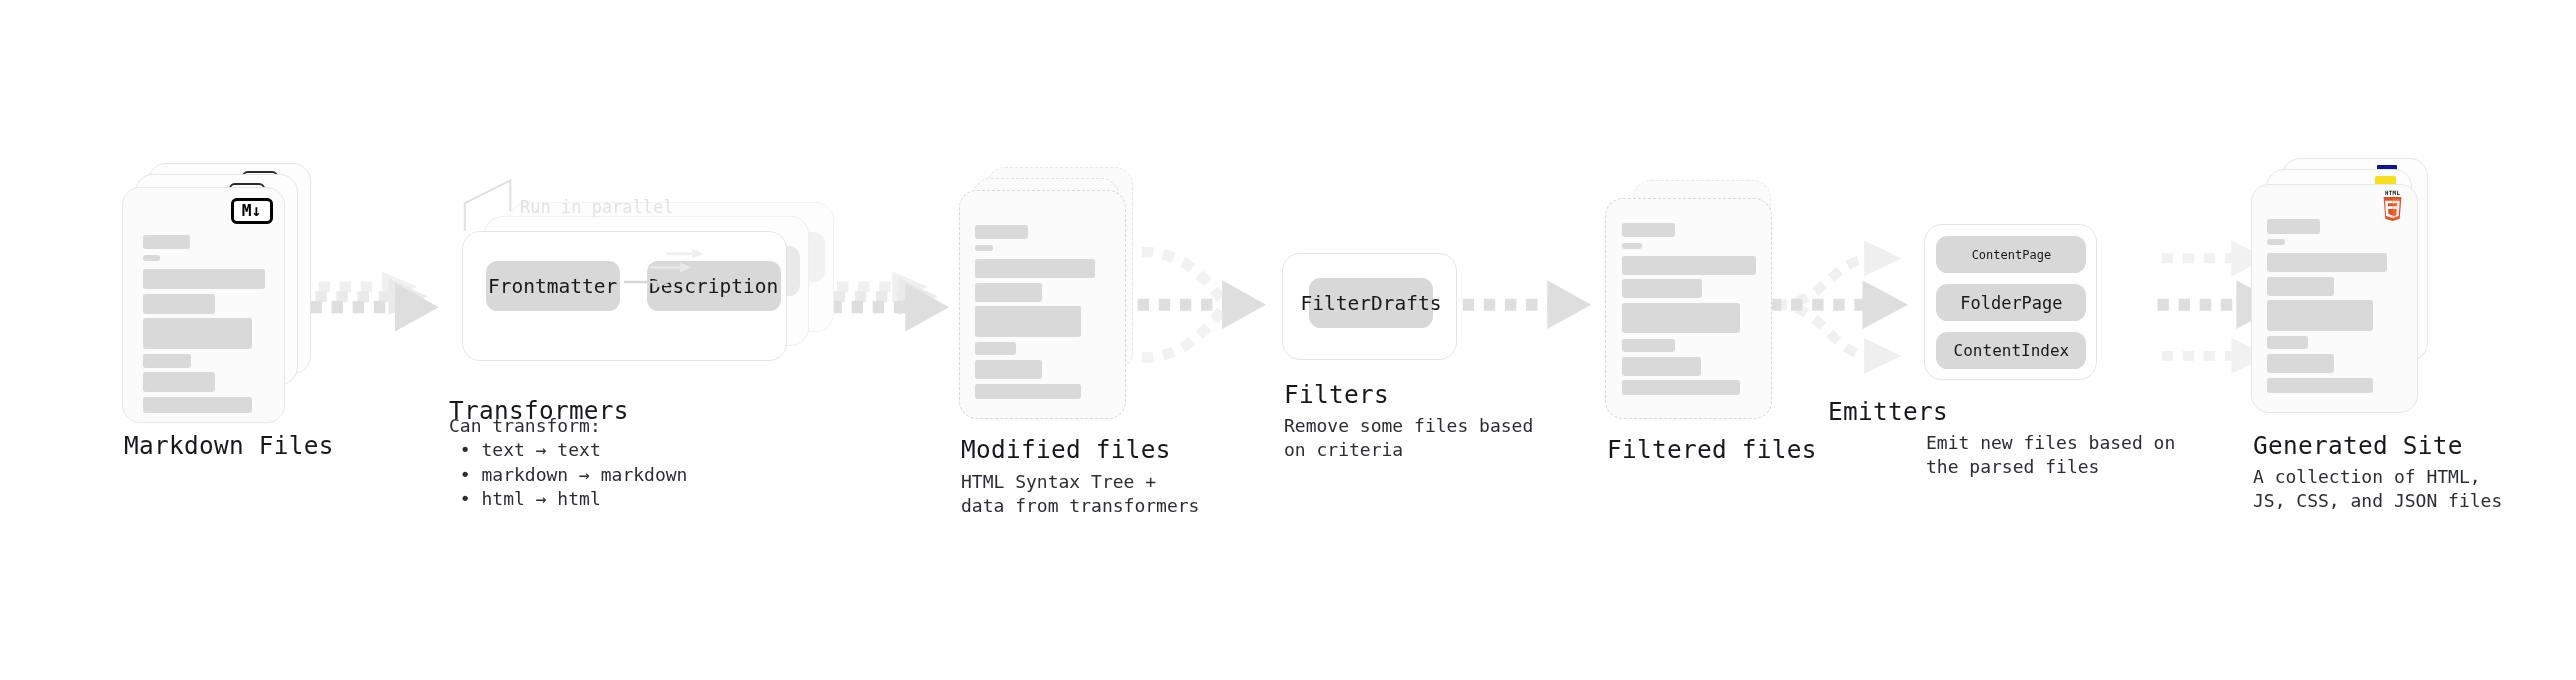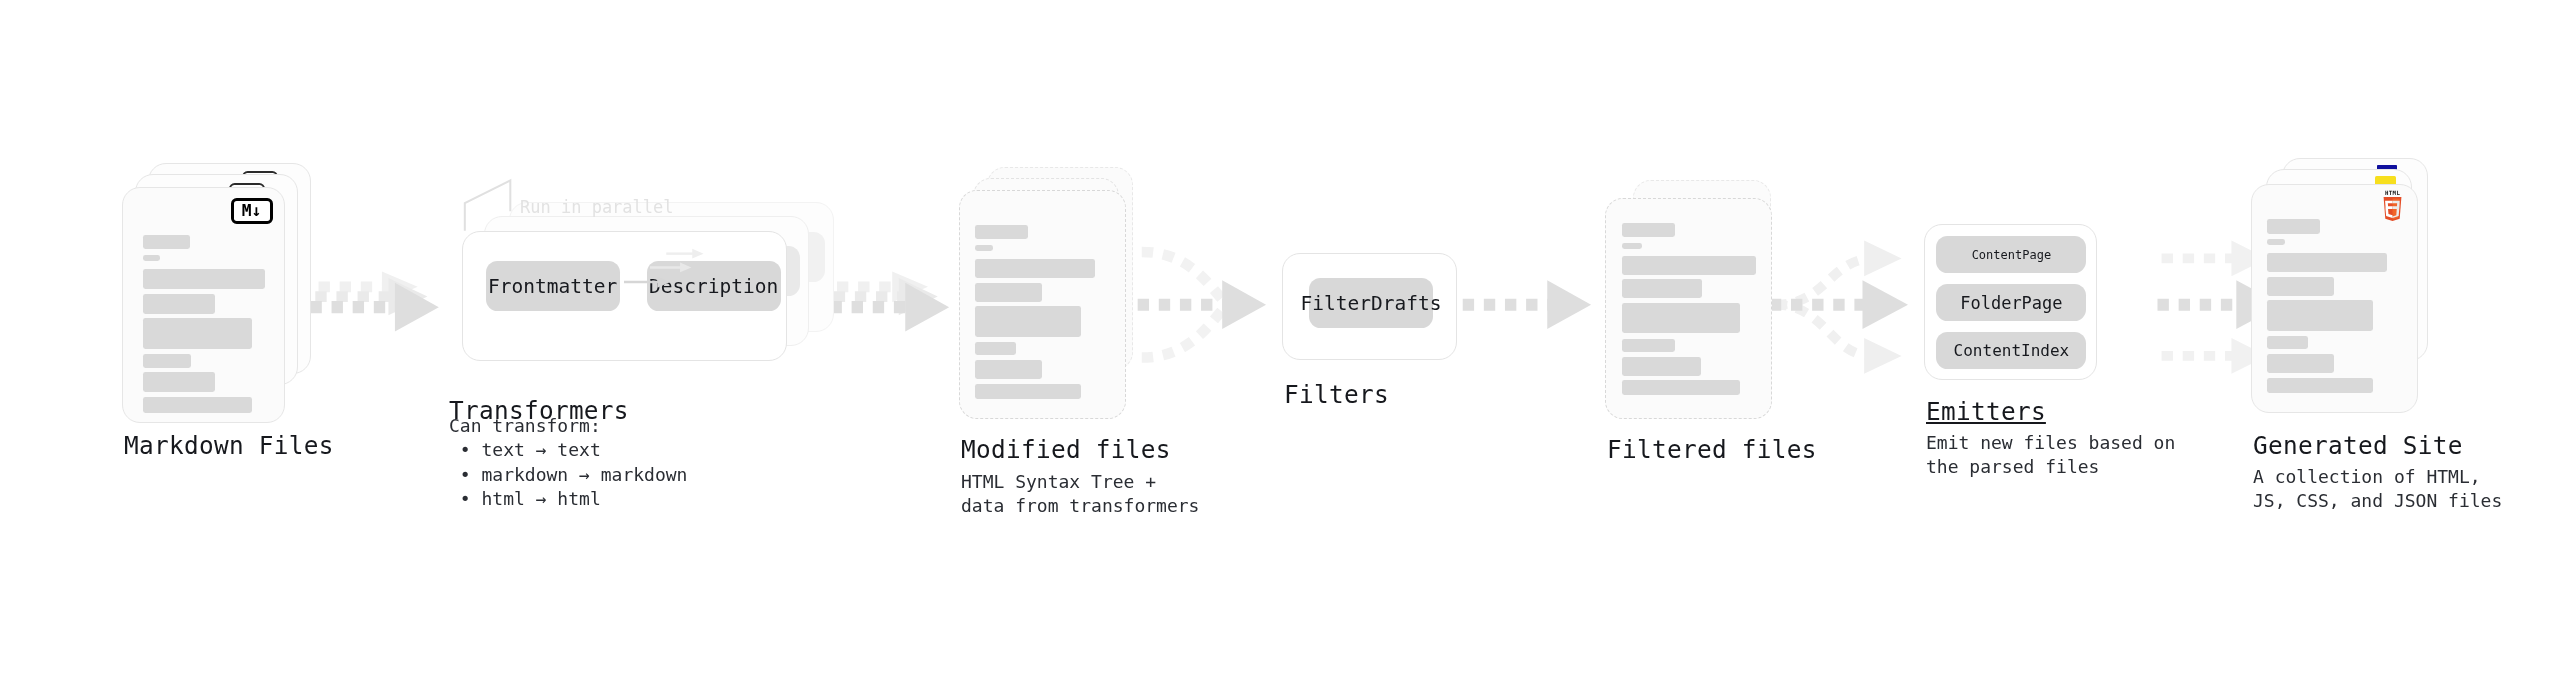--- a/index.html
+++ b/index.html
@@ -222,20 +222,22 @@
     </div>
   </div>
   <div class="title" style="left:961px; top:435px;">Modified files</div>
   <div class="sub" style="left:961px; top:470px;">HTML Syntax Tree +
 data from transformers</div>
 
   <div class="panel" style="left:1282px; top:253px; width:175px; height:107px;">
     <div class="pill" style="left:26px; top:24.4px; width:124px; height:50px;">FilterDrafts</div>
   </div>
   <div class="title" style="left:1284px; top:380px;">Filters</div>
+  <div class="sub" style="left:1284px; top:414px;">Remove some files based
+on criteria</div>
 
   <div class="doc-stack" style="left:1605px; top:180px; width:203px; height:260px;">
     <div class="doc-card dashed" style="left:28px; top:0; width:138px; height:199px; border-color:#e8e8e8;"></div>
     <div class="doc-card dashed" style="left:0; top:18px; width:167px; height:221px;">
       <div class="bar" style="left:16.3px; top:24.4px; width:53px; height:14px;"></div>
       <div class="bar" style="left:16.3px; top:44px; width:19.5px; height:5.7px;"></div>
       <div class="bar" style="left:16.3px; top:57px; width:134px; height:18.7px;"></div>
       <div class="bar" style="left:16.3px; top:80px; width:80px; height:18.7px;"></div>
       <div class="bar" style="left:16.3px; top:104px; width:118px; height:30px;"></div>
       <div class="bar" style="left:16.3px; top:140px; width:53px; height:13px;"></div>
@@ -243,21 +245,21 @@
       <div class="bar" style="left:16.3px; top:181px; width:118px; height:14.6px;"></div>
     </div>
   </div>
   <div class="title" style="left:1607px; top:435px;">Filtered files</div>
 
   <div class="panel" style="left:1924px; top:224px; width:173px; height:156px;">
     <div class="pill" style="left:11.4px; top:11.4px; width:150px; height:37px; font-size:12px;">ContentPage</div>
     <div class="pill" style="left:11.4px; top:59px; width:150px; height:37px; font-size:17px;">FolderPage</div>
     <div class="pill" style="left:11.4px; top:107px; width:150px; height:37px; font-size:16px;">ContentIndex</div>
   </div>
-  <div class="title" style="left:1926px; top:397px;text-decoration:underline;">Emitters</div>
+  <div class="title" style="left:1828px; top:397px;">Emitters</div>
   <div class="sub" style="left:1926px; top:431px;">Emit new files based on
 the parsed files</div>
 
   <div class="doc-stack" style="left:2251px; top:158px; width:219px; height:276px;">
 
     <div class="doc-card ghost1" style="left:31px; top:0; width:146px; height:203px;"></div>
     <div style="position:absolute; left:126px; top:6.5px; width:19.5px; height:13px;">
       <div style="position:absolute; left:0; top:0; width:19.5px; height:8.1px; background:#11119e; border-radius:0.8px;"></div>
       <div style="position:absolute; left:0; top:9px; width:19.5px; height:3.3px; background:#2965f1; border-radius:0.8px;"></div>
     </div>

